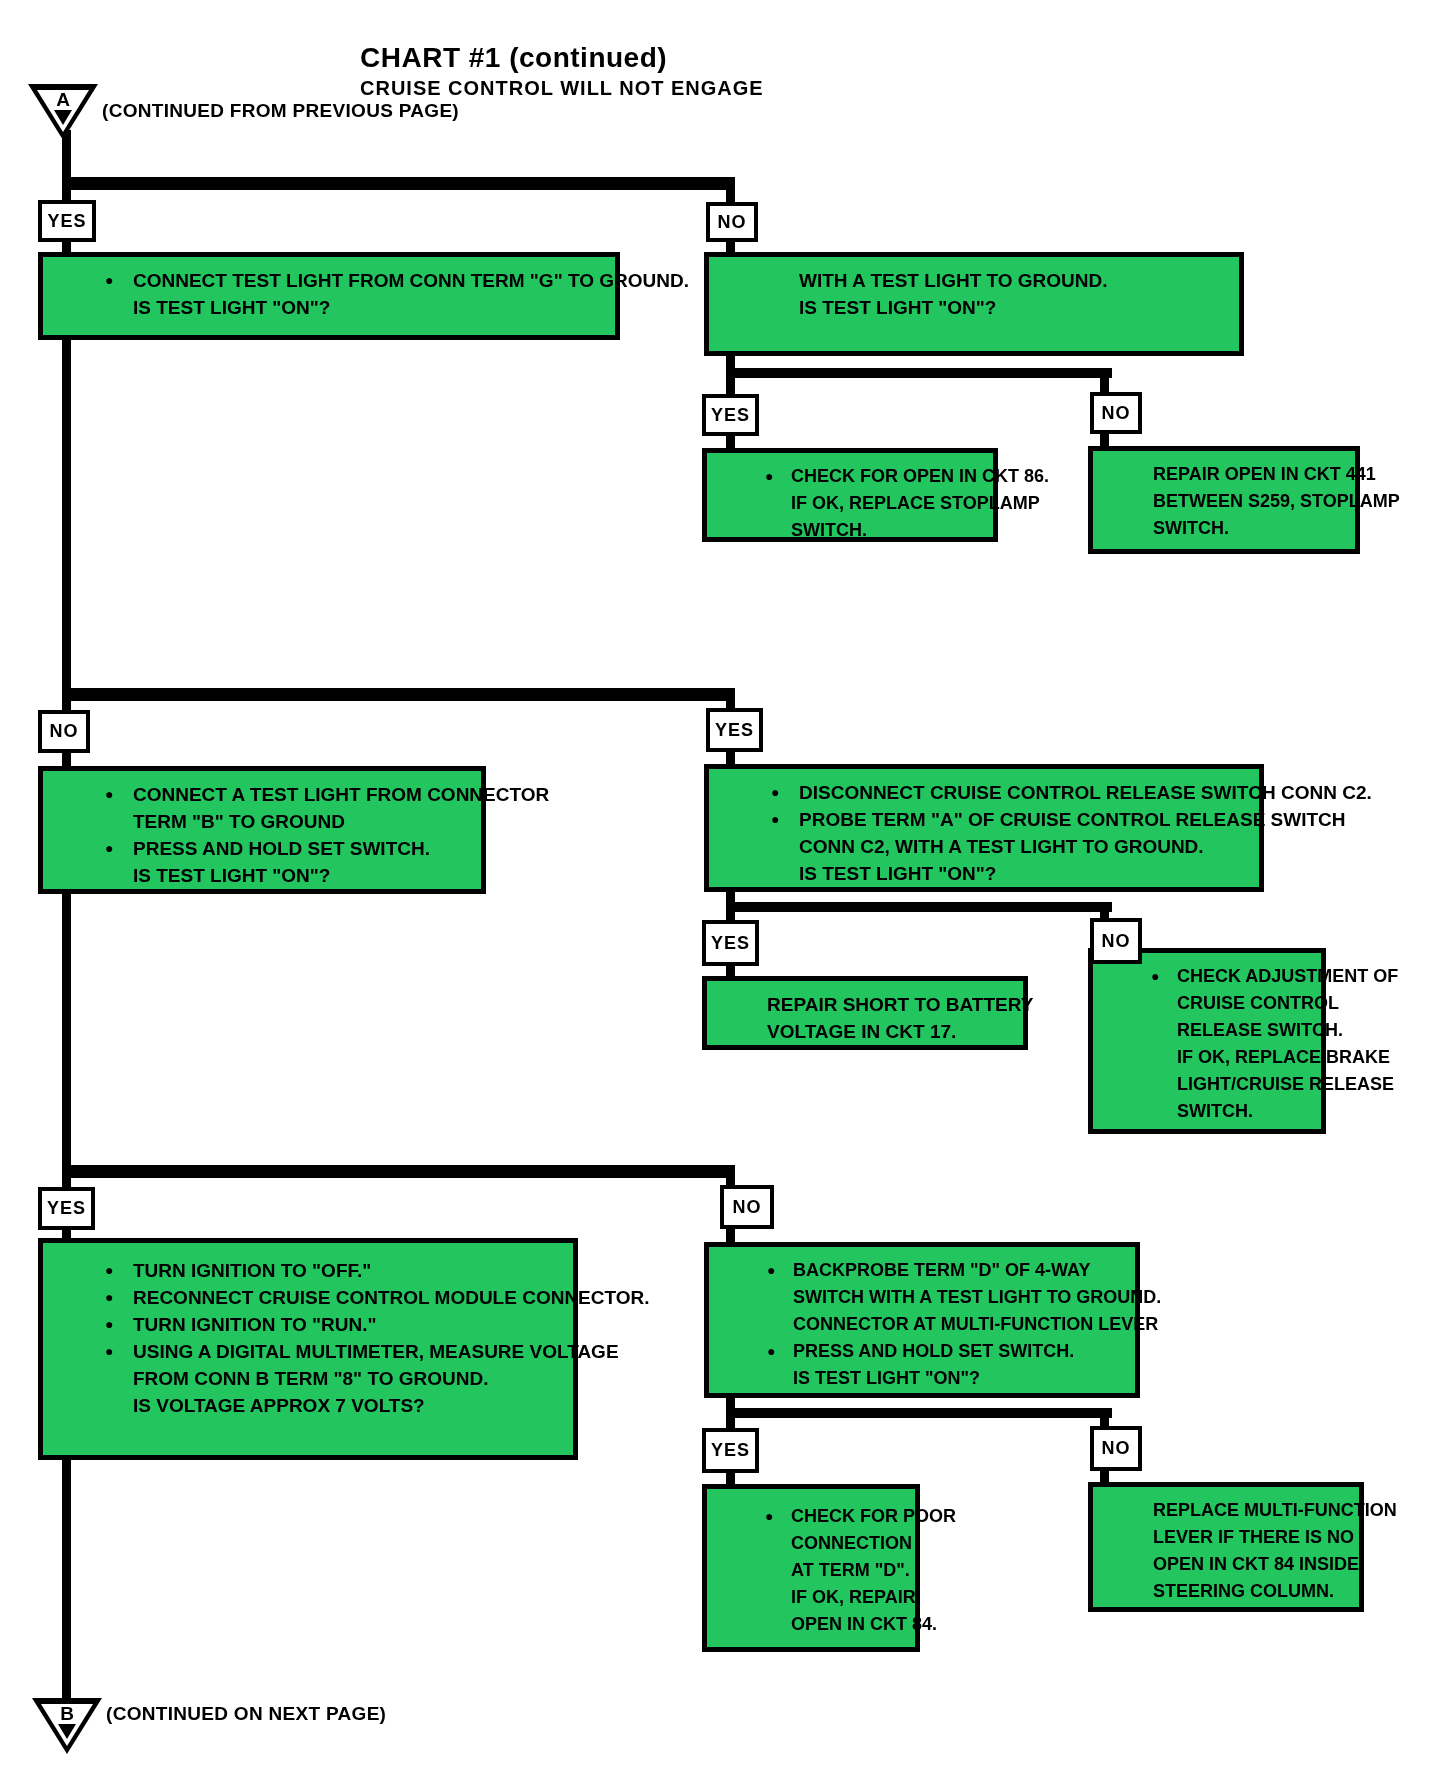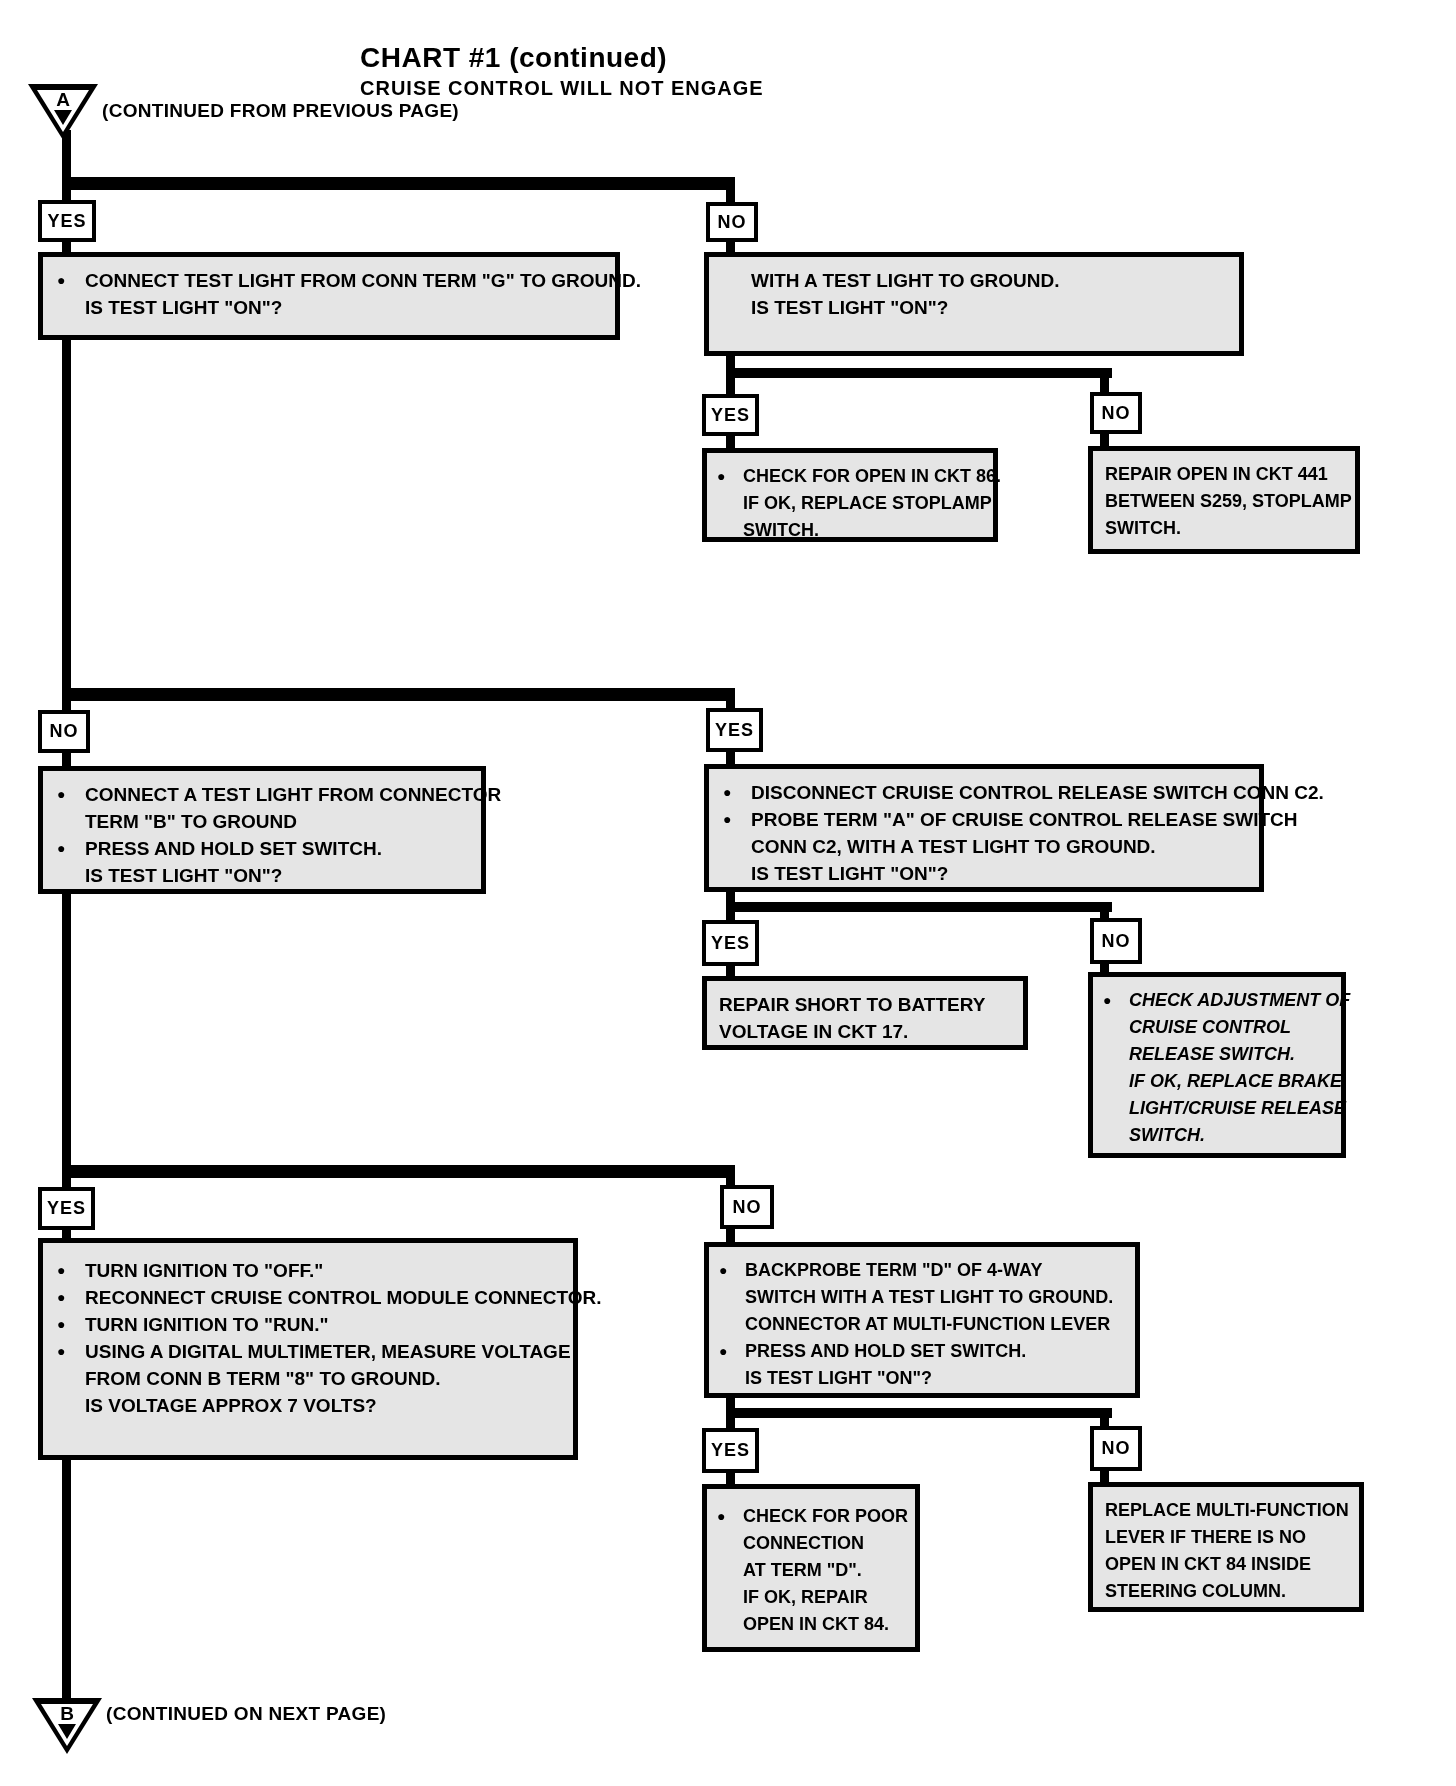--- a/index.html
+++ b/index.html
@@ -2,21 +2,21 @@
 <html><head>
 <meta charset="utf-8">
 <style>
   * { margin:0; padding:0; box-sizing:border-box; }
   html,body { background:#ffffff; }
   .page {
     position:relative; width:1456px; height:1786px; background:#ffffff;
     font-family:"Liberation Sans", sans-serif; color:#000; overflow:hidden;
   }
   .line { position:absolute; background:#000; z-index:1; }
-  .box  { position:absolute; background:#e5e5e5; border:5px solid #000; z-index:2; padding-top:10px; }
+  .box  { position:absolute; background:#22c55e; border:5px solid #000; z-index:2; padding-top:10px;padding-left:48px; }
   .lbl  {
     position:absolute; background:#fff; border:4px solid #000; z-index:3;
     display:flex; align-items:center; justify-content:center;
     font-size:18px; font-weight:bold; letter-spacing:1px;
   }
   .ln { position:relative; white-space:nowrap; font-weight:bold; font-size:19px; line-height:27px; padding-left:42px; }
   .ln.bl::before { content:"●"; position:absolute; left:14px; top:0; font-size:14px; line-height:27px; }
   .box.fs18 .ln { font-size:18px; padding-left:36px; }
   .box.fs18 .ln.bl::before { left:10px; }
   .box.plain .ln { padding-left:12px; }
@@ -133,21 +133,21 @@
     <div class="ln bl">PROBE TERM "A" OF CRUISE CONTROL RELEASE SWITCH</div>
     <div class="ln">CONN C2, WITH A TEST LIGHT TO GROUND.</div>
     <div class="ln">IS TEST LIGHT "ON"?</div>
   </div>
 
   <div class="box plain" style="left:702px; top:976px; width:326px; height:74px;">
     <div class="ln">REPAIR SHORT TO BATTERY</div>
     <div class="ln">VOLTAGE IN CKT 17.</div>
   </div>
 
-  <div class="box fs18" style="left:1088px; top:972px; width:258px; height:186px;font-style:italic;">
+  <div class="box fs18" style="left:1088px; top:948px; width:238px; height:186px;">
     <div class="ln bl">CHECK ADJUSTMENT OF</div>
     <div class="ln">CRUISE CONTROL</div>
     <div class="ln">RELEASE SWITCH.</div>
     <div class="ln">IF OK, REPLACE BRAKE</div>
     <div class="ln">LIGHT/CRUISE RELEASE</div>
     <div class="ln">SWITCH.</div>
   </div>
 
   <div class="box" style="left:38px; top:1238px; width:540px; height:222px; padding-top:14px;">
     <div class="ln bl">TURN IGNITION TO "OFF."</div>

